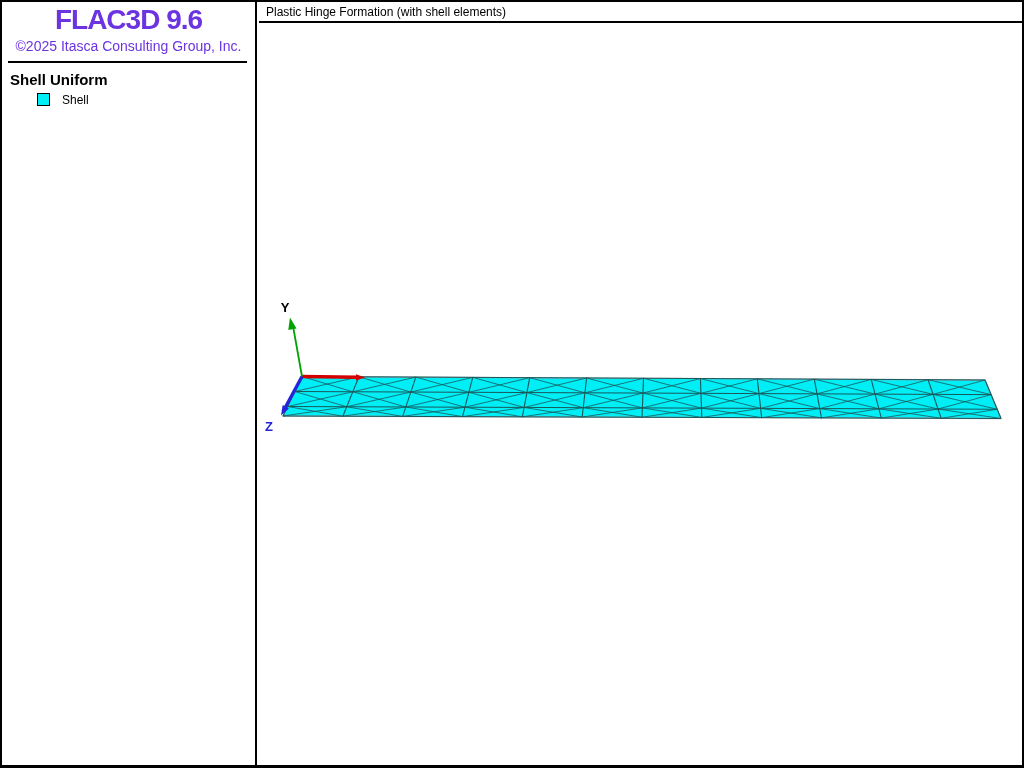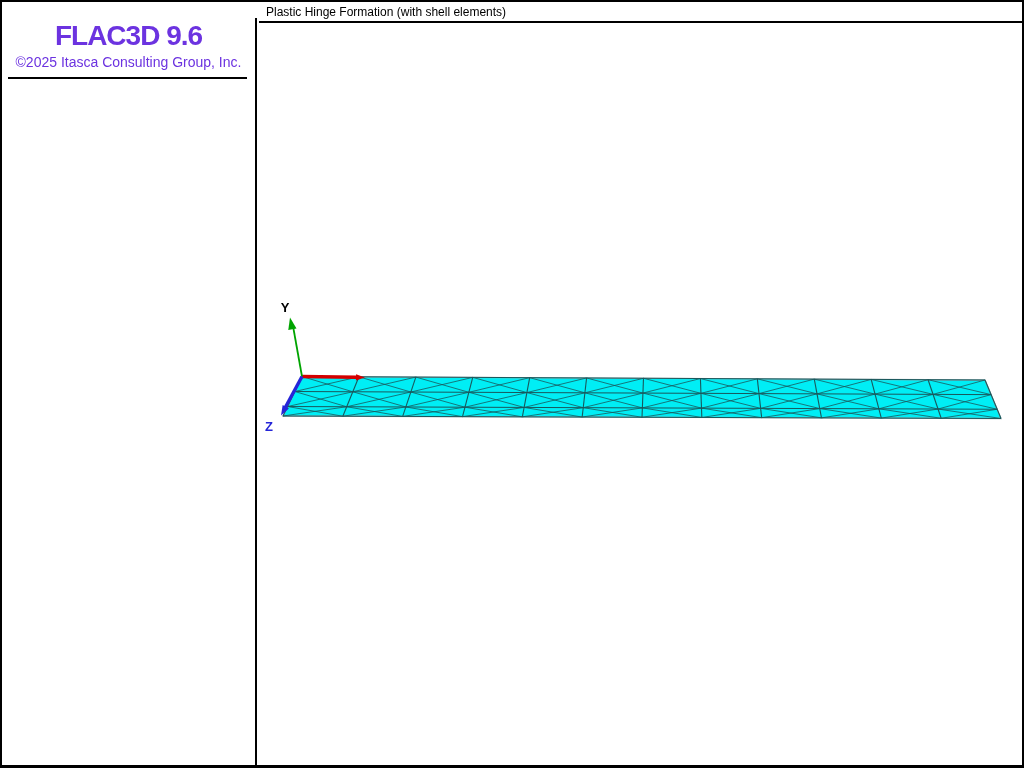--- a/index.html
+++ b/index.html
@@ -4,21 +4,21 @@
 <style>
   html,body{margin:0;padding:0;background:#888;}
   *{box-sizing:border-box;}
   .frame{
     position:relative;width:1024px;height:768px;background:#fff;
     border:2px solid #000;border-bottom-width:3px;overflow:hidden;
     font-family:"Liberation Sans","DejaVu Sans",sans-serif;
   }
   
   .sidebar{
-    position:absolute;left:0;top:16px;bottom:0;width:255px;background:#fff;
+    position:absolute;left:0;top:0;bottom:0;width:255px;background:#fff;
     border-right:2px solid #000;
   }
   .logo{width:100%;text-align:center;padding-top:3px;}
   .logo-title{
     font-size:28px;font-weight:bold;letter-spacing:-1px;line-height:1.1;
   }
   .logo-sub{font-size:14px;margin-top:2px;}
   .sep{height:2px;background:#000;margin:7px 8px 0 6px;}
   .legend{padding:8px 0 0 8px;}
   .legend-heading{font-size:15px;font-weight:bold;color:#000;}
@@ -41,20 +41,27 @@
 <body>
 
 <div class="frame">
 
   <aside class="sidebar">
     <div class="logo">
       <div class="logo-title" id="logo-title" style="color: rgb(108, 51, 224);">FLAC3D 9.6</div>
       <div class="logo-sub" id="logo-sub" style="color: rgb(108, 51, 224);">©2025 Itasca Consulting Group, Inc.</div>
     </div>
     <div class="sep"></div>
+    <div class="legend">
+      <div class="legend-heading">Shell Uniform</div>
+      <div class="legend-item">
+        <span class="swatch" id="shell-swatch" style="background: rgb(0, 238, 245);"></span>
+        <span class="legend-label">Shell</span>
+      </div>
+    </div>
   </aside>
 
   <main class="main">
     <div class="titlebar">
       <span>Plastic Hinge Formation (with shell elements)</span>
     </div>
     <div class="viewport">
       <svg id="scene" viewBox="0 0 763 736" preserveAspectRatio="none">
         <g id="plate">
             <polygon points="43,347.5 726,351 742,389.5 24,387" fill="#00eef5" stroke="#9fb0b4" stroke-width="1.3"></polygon>

